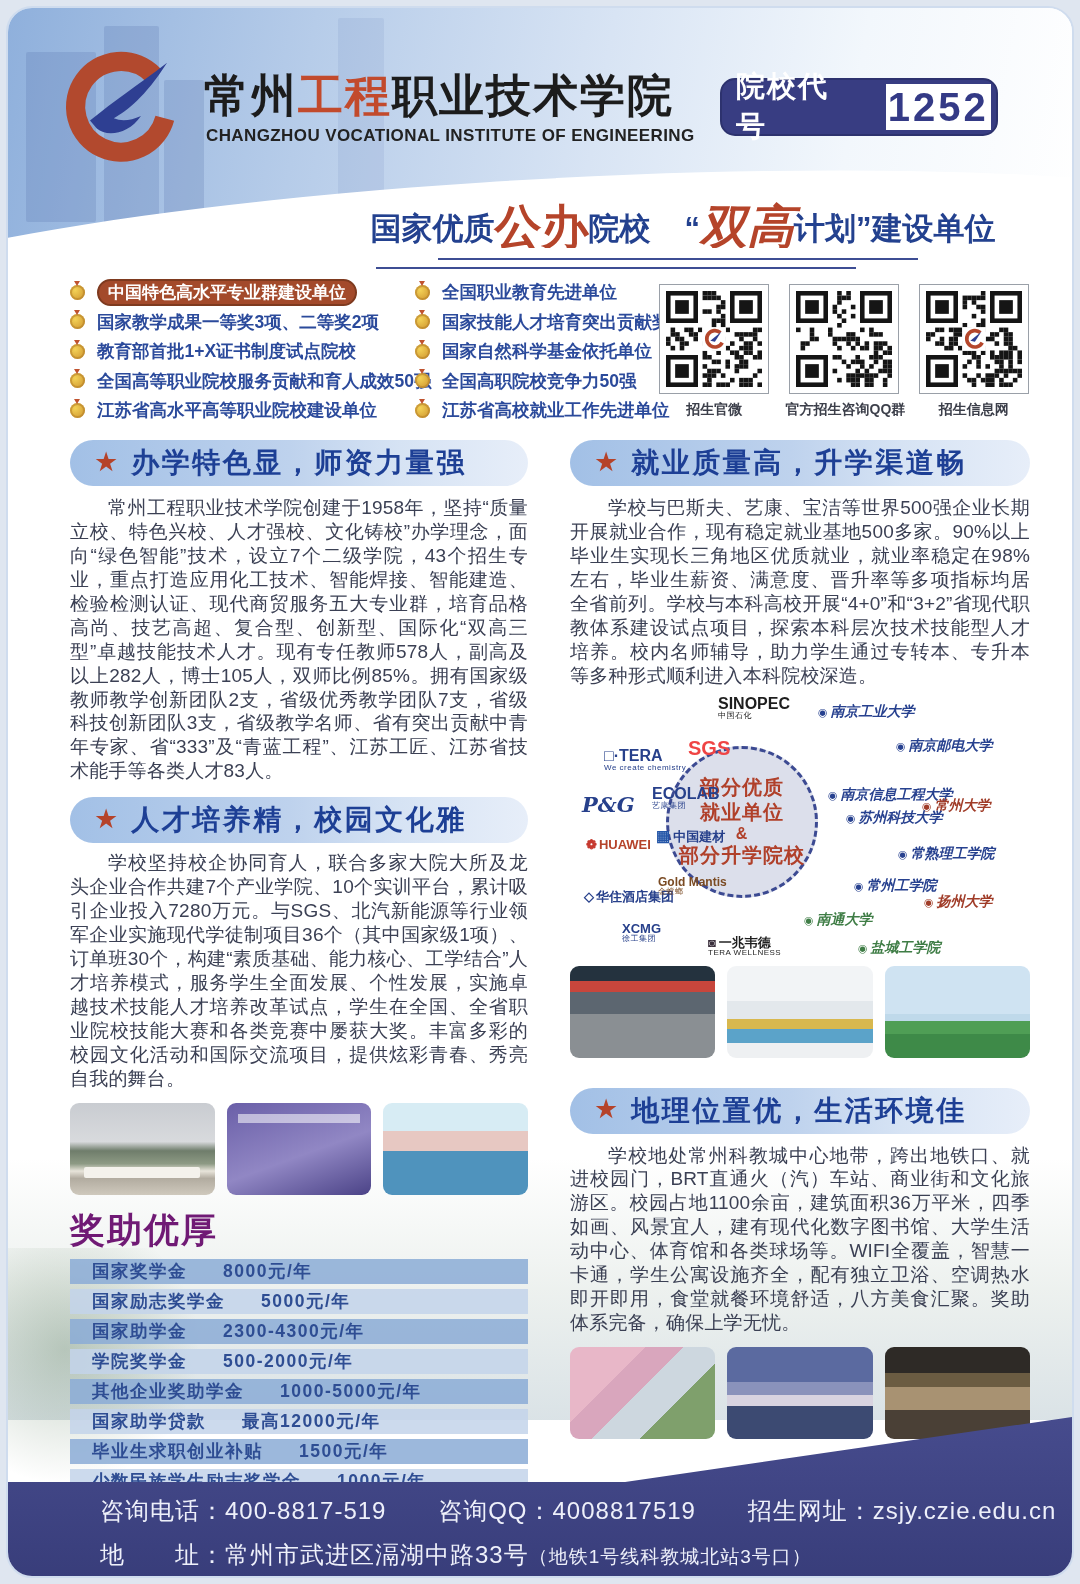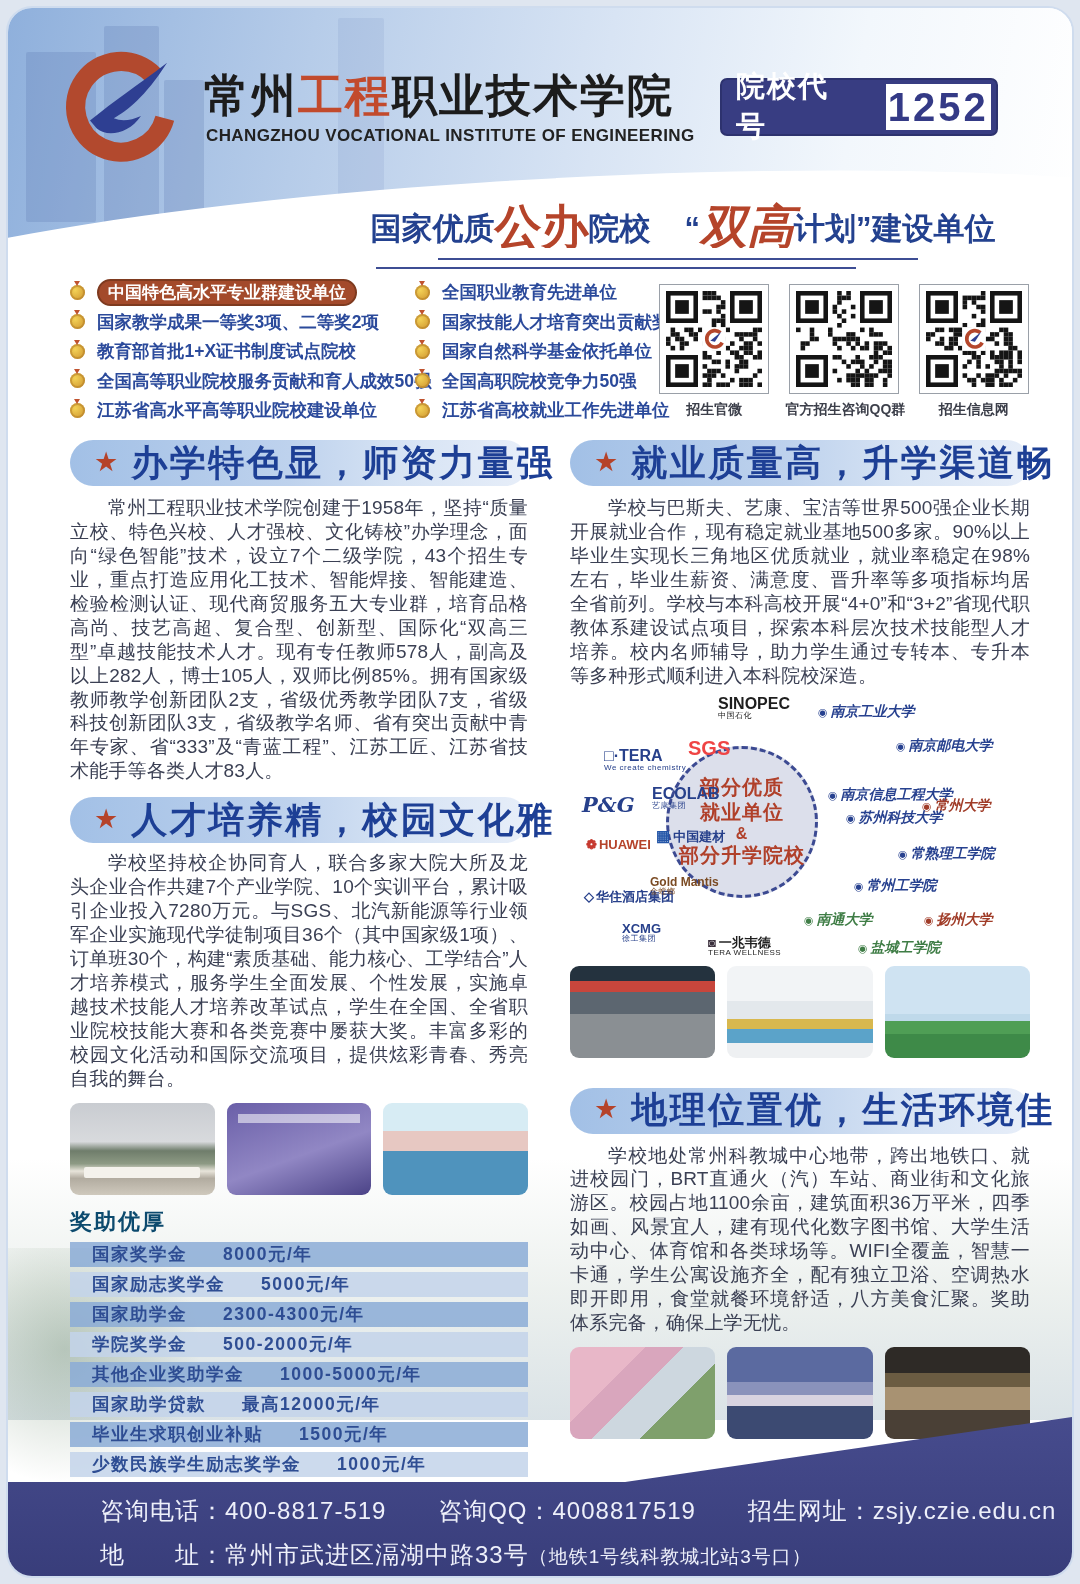--- a/index.html
+++ b/index.html
@@ -10,21 +10,21 @@
 
   
   .header{position:absolute;left:0;top:0;width:100%;height:240px;overflow:hidden;
     background:linear-gradient(100deg,#8fb0dc 0%,#b6cce9 28%,#d8e4f4 55%,#f2f7fc 78%,#ffffff 100%);}
   .bld{position:absolute;background:rgba(80,110,170,.22);border-radius:2px;}
   .header-curve{position:absolute;left:-18%;bottom:-120px;width:140%;height:190px;background:#fff;border-radius:50%;transform:rotate(-3deg);}
   .logo-svg{position:absolute;left:48px;top:40px;width:136px;height:136px;}
   .school-name{position:absolute;left:196px;top:58px;font-size:45px;font-weight:800;color:#1c1c1c;letter-spacing:2px;white-space:nowrap;}
   .school-name .hl{color:#c24a2c;}
   .school-eng{position:absolute;left:198px;top:118px;font-size:17px;font-weight:700;color:#222;letter-spacing:.4px;white-space:nowrap;}
-  .code-badge{position:absolute;left:712px;top:70px;width:278px;height:58px;background:#383d82;border:2px solid #2d326e;border-radius:7px;display:flex;align-items:center;gap:39px;}
+  .code-badge{position:absolute;left:712px;top:70px;width:278px;height:58px;background:#383d82;border:2px solid #2d326e;border-radius:15px;display:flex;align-items:center;gap:39px;}
   .code-label{color:#fff;font-size:29px;font-weight:800;letter-spacing:2px;padding-left:14px;}
   .code-box{margin-left:auto;margin-right:5px;width:118px;height:46px;background:#fff;display:flex;align-items:center;justify-content:center;color:#343a86;font-size:40px;font-weight:800;letter-spacing:3px;}
   .tagline{position:absolute;left:330px;top:188px;width:690px;text-align:center;color:#23418f;font-weight:800;font-size:31px;white-space:nowrap;}
   .tagline .big{font-size:47px;color:#b5442a;vertical-align:-4px;}
   .tagline .big2{font-style:italic;}
   .tagline .gap{display:inline-block;width:34px;}
   .tl-line{position:absolute;height:2px;background:#3d4d94;}
 
   
   .honors{position:absolute;left:62px;top:272px;width:600px;display:flex;}
@@ -43,21 +43,21 @@
   .qr-box{width:110px;height:110px;margin:0 auto;background:#fff;border:1px solid #9aa0a8;padding:6px;}
   .qr-label{margin-top:7px;font-size:14px;font-weight:700;color:#3c3f4a;white-space:nowrap;}
 
   
   .col{position:absolute;top:432px;width:458px;}
   .col-l{left:62px;}
   .col-r{left:562px;width:460px;}
   .pill{height:46px;border-radius:23px;display:flex;align-items:center;padding-left:24px;gap:13px;
     background:linear-gradient(90deg,#a2c0e6 0%,#bed2ed 48%,#d6e3f4 72%,#e7eef9 100%);}
   .star{color:#b5432a;font-size:27px;line-height:1;transform:translateY(-1px);}
-  .pill-t{font-size:36px;font-weight:800;color:#1d3f95;letter-spacing:2.5px;white-space:nowrap;}
+  .pill-t{font-size:28px;font-weight:800;color:#1d3f95;letter-spacing:2.5px;white-space:nowrap;}
   .para{margin-top:10px;font-size:19px;line-height:1.26;color:#3b4054;text-align:justify;text-indent:2em;letter-spacing:.2px;}
   .m14{margin-top:14px;}.m8{margin-top:8px;}.m30{margin-top:30px;}.m18{margin-top:18px;}
 
   .ph-row{display:flex;gap:12px;margin-top:12px;}
   .ph{flex:1;height:92px;border-radius:9px;position:relative;overflow:hidden;}
   .ph-campus{background:linear-gradient(180deg,#c9ccd1 0%,#d8dadd 42%,#6f7d6b 52%,#8d9a84 66%,#e8e4da 74%,#b2aca0 82%,#cfc9bd 100%);}
   .ph-campus::after{content:"";position:absolute;left:10%;bottom:18%;width:80%;height:12%;background:#f4f2ec;border-radius:2px;}
   .ph-award{background:linear-gradient(160deg,#6a5fa8 0%,#9187c4 55%,#4b4387 100%);}
   .ph-award::after{content:"";position:absolute;left:8%;top:12%;width:84%;height:10%;background:rgba(255,255,255,.55);}
   .ph-team{background:linear-gradient(180deg,#d7ecf4 0 30%,#e7c8c2 30% 52%,#4f93bd 52% 100%);}
@@ -73,29 +73,29 @@
   .pcenter{position:absolute;left:96px;top:50px;width:152px;height:152px;border-radius:50%;background:#dcdfeb;border:3px dashed #3c4a92;
     display:flex;flex-direction:column;justify-content:center;align-items:center;color:#b0402a;font-weight:800;font-size:20px;line-height:1.25;text-align:center;letter-spacing:1px;}
   .pcenter .amp{font-size:16px;line-height:1.1;}
   .pt{position:absolute;font-weight:700;white-space:nowrap;line-height:1.05;}
   .pt .sub{display:block;font-size:8px;font-weight:400;letter-spacing:.5px;}
   .emp{color:#27408b;font-size:14px;}
   .uni{color:#27418f;font-size:14px;font-family:"DejaVu Serif",serif;font-style:italic;}
   .uni::before{content:"◉";font-size:11px;margin-right:3px;font-style:normal;}
   .c-black{color:#1e1e1e;}.c-red{color:#b5432a;}.c-brown{color:#7a4a22;}.c-green{color:#3f7d46;}
   .c-rust{color:#a03c28;}.c-gray{color:#ef4444;}
-  .sz20{font-size:20px;}.sz16{font-size:16px;}.sz13{font-size:13px;}.sz12{font-size:12px;}
+  .sz20{font-size:20px;}.sz16{font-size:16px;}.sz13{font-size:13px;}.sz12{font-size:12px;margin-left:8px;}
   .pg{font-family:"DejaVu Serif",serif;font-style:italic;font-size:21px;}
   .huawei::before{content:"❁";color:#c6392f;margin-right:2px;}
   .cnbm::before{content:"▦";color:#2456a8;margin-right:3px;font-size:15px;}
   .hz::before{content:"◇";margin-right:2px;}
   .yz::before{content:"◙";margin-right:3px;color:#3a2f3c;}
 
   
-  .sch-head{margin-top:12px;font-size:22px;font-weight:800;color:#0c4a6e;letter-spacing:2px;}
+  .sch-head{margin-top:12px;font-size:35px;font-weight:800;color:#701a75;letter-spacing:2px;}
   .sch-row{height:25px;margin-top:5px;display:flex;align-items:center;padding-left:22px;font-size:17.5px;font-weight:700;color:#2e4d93;letter-spacing:1.5px;}
   .sch-row.odd{background:rgba(139,171,214,.85);}
   .sch-row.even{background:rgba(195,211,234,.85);}
   .sch-val{margin-left:36px;}
 
   
   .bg-fade{position:absolute;left:0;top:1150px;width:100%;height:262px;
     background:linear-gradient(180deg,rgba(255,255,255,0) 0%,rgba(210,220,214,.40) 50%,rgba(188,203,210,.55) 100%);}
   .bg-tree{position:absolute;left:0;top:1240px;width:190px;height:240px;
     background:radial-gradient(circle at 30% 42%,rgba(108,138,108,.38),rgba(108,138,108,0) 70%);}
@@ -639,21 +639,21 @@
       <span class="pt emp c-brown sz12" style="left:80px;top:180px;"><span>Gold Mantis</span><span class="sub">金螳螂</span></span>
       <span class="pt emp sz13" style="left:52px;top:226px;"><span>XCMG</span><span class="sub">徐工集团</span></span>
       <span class="pt emp c-black sz13 yz" style="left:138px;top:240px;"><span>一兆韦德</span><span class="sub">TERA WELLNESS</span></span>
       <span class="pt uni" style="left:248px;top:8px;">南京工业大学</span>
       <span class="pt uni" style="left:326px;top:42px;">南京邮电大学</span>
       <span class="pt uni" style="left:258px;top:91px;">南京信息工程大学</span>
       <span class="pt uni c-rust" style="left:352px;top:102px;">常州大学</span>
       <span class="pt uni" style="left:276px;top:114px;">苏州科技大学</span>
       <span class="pt uni" style="left:328px;top:150px;">常熟理工学院</span>
       <span class="pt uni" style="left:284px;top:182px;">常州工学院</span>
-      <span class="pt uni c-rust" style="left:354px;top:216px;">扬州大学</span>
+      <span class="pt uni c-rust" style="left:354px;top:198px;">扬州大学</span>
       <span class="pt uni c-green" style="left:234px;top:216px;">南通大学</span>
       <span class="pt uni c-green" style="left:288px;top:244px;">盐城工学院</span>
     </div>
 
     <div class="ph-row">
       <div class="ph ph-fair"></div>
       <div class="ph ph-lab"></div>
       <div class="ph ph-field"></div>
     </div>
 

